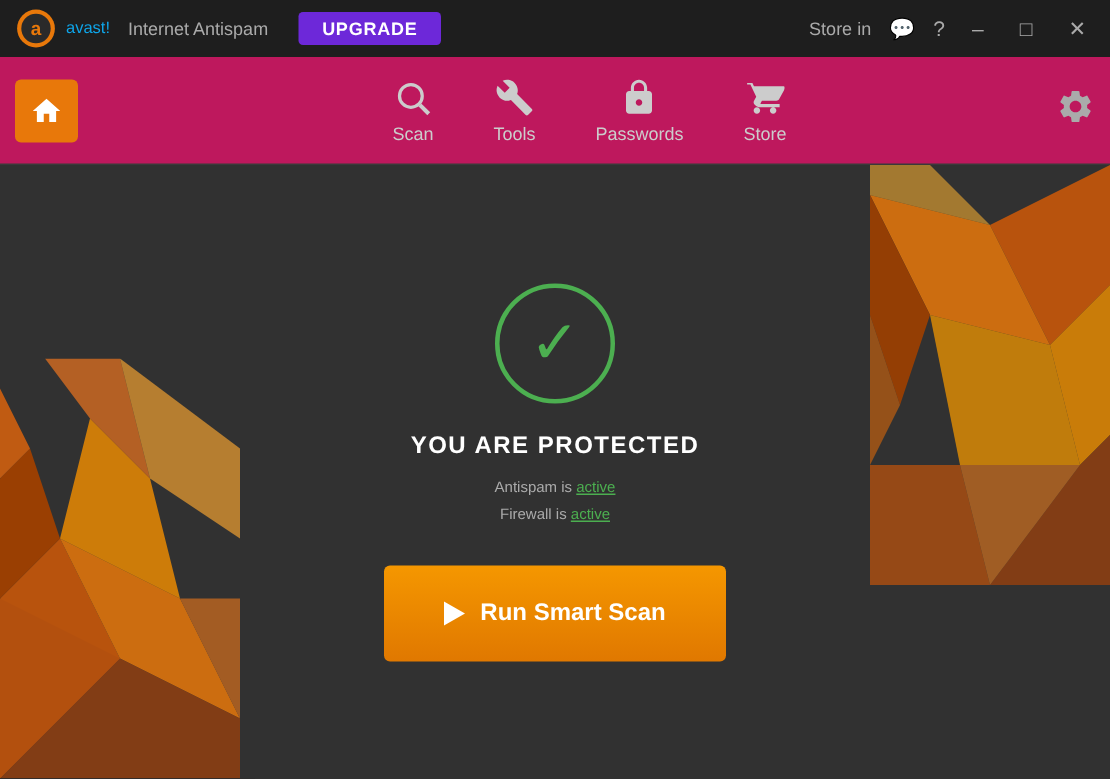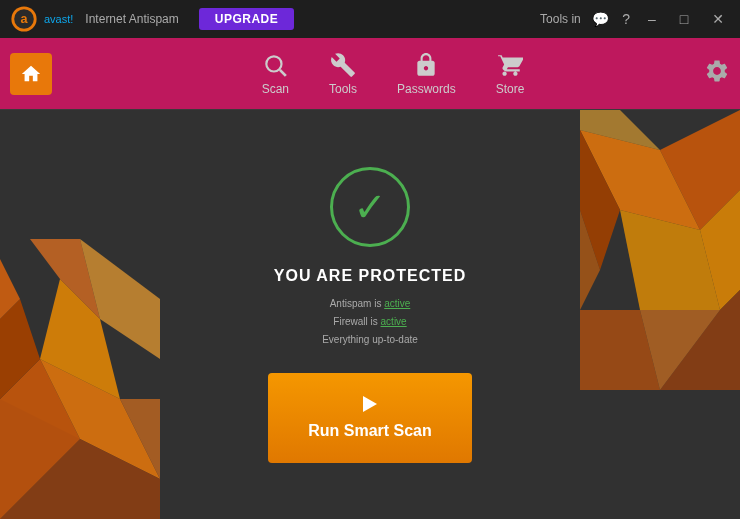--- a/index.html
+++ b/index.html
@@ -202,21 +202,20 @@
       border: none;
       border-radius: 4px;
       padding: 23px 40px;
       font-size: 16px;
       font-weight: bold;
       cursor: pointer;
       display: flex;
       align-items: center;
       gap: 10px;
       margin-top: 14px;
-      flex-direction: column;
     }
     .play-icon {
       width: 0;
       height: 0;
       border-style: solid;
       border-width: 8px 0 8px 14px;
       border-color: transparent transparent transparent #ffffff;
     }
   </style>
 </head>
@@ -227,21 +226,21 @@
     <svg id="avast-logo" viewBox="0 0 40 40">
       <circle cx="20" cy="20" r="18" fill="#e8780a"></circle>
       <circle cx="20" cy="20" r="14" fill="#2a2a2a"></circle>
       <text x="20" y="26" text-anchor="middle" font-size="18" fill="#e8780a" font-weight="bold">a</text>
     </svg>
     <span id="app-name">avast!</span>
     <span id="app-subtitle">Internet Antispam</span>
   </div>
   <button id="upgrade-btn">UPGRADE</button>
   <div id="titlebar-right">
-    <span id="sign-in" class="titlebar-icon">Tools in</span>
+    <span id="sign-in" class="titlebar-icon">Store in</span>
     <span class="titlebar-icon">💬</span>
     <span class="titlebar-icon">?</span>
     <span class="win-btn">–</span>
     <span class="win-btn">□</span>
     <span class="win-btn" id="close-btn">✕</span>
   </div>
 </div>
 
 <div id="navbar">
   <div id="home-btn">
@@ -322,21 +321,20 @@
 
     <div id="status-details">
       <div>
         <span>Antispam is</span>
         <span class="status-link"> active</span>
       </div>
       <div>
         <span>Firewall is</span>
         <span class="status-link"> active</span>
       </div>
-      <div>Everything up-to-date</div>
     </div>
 
     <button id="run-scan-btn">
       <div class="play-icon"></div>
       <span>Run Smart Scan</span>
     </button>
   </div>
 </div>
 
 </body></html>

